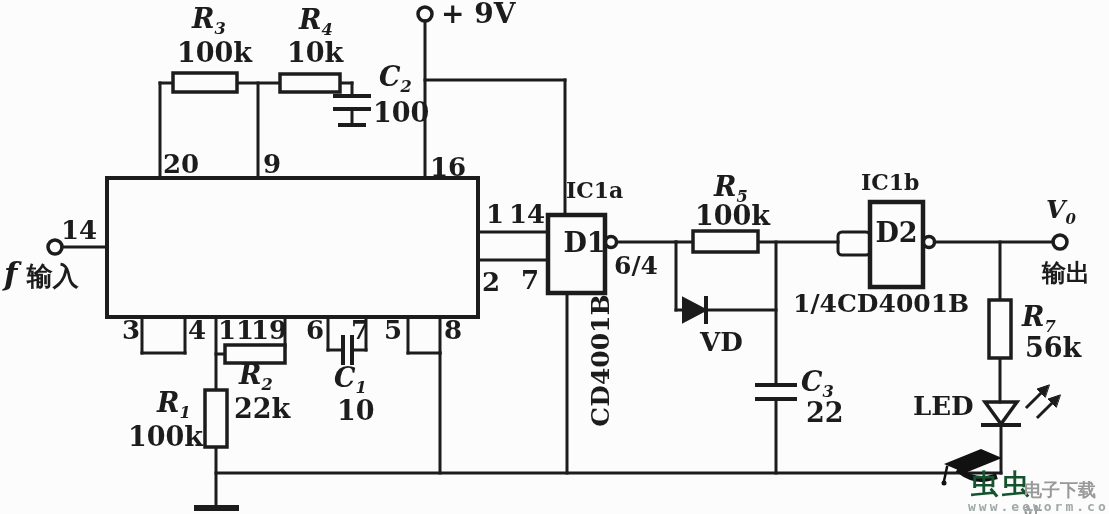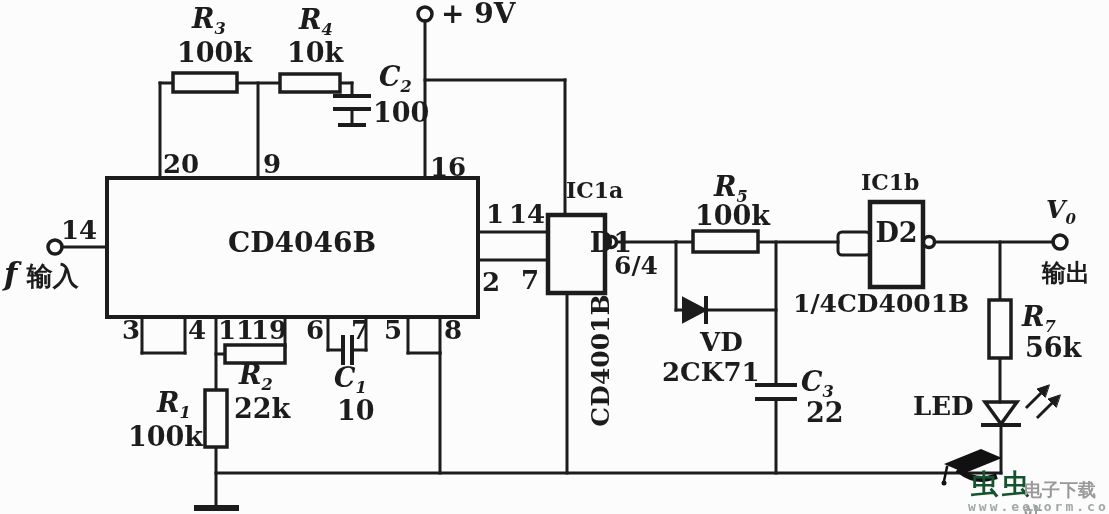--- a/index.html
+++ b/index.html
@@ -148,36 +148,34 @@
   <div class="lbl it" style="left:192px;top:5px"><span>R</span><sub>3</sub></div>
   <div class="lbl" style="left:177px;top:39px">100k</div>
   <div class="lbl it" style="left:299px;top:6px"><span>R</span><sub>4</sub></div>
   <div class="lbl" style="left:287px;top:39px">10k</div>
   <div class="lbl it" style="left:379px;top:63px"><span>C</span><sub>2</sub></div>
   <div class="lbl" style="left:373px;top:99px">100</div>
 
   <div class="lbl pin" style="left:61px;top:217px">14</div>
   <div class="lbl" style="left:4px;top:259px"><span class="it" style="font-size:31px">f</span> <span class="cjk" style="font-size:26px">输入</span></div>
 
-  <div class="lbl" style="left:228px;top:229px;font-size:28px">CD4046B</div>
 
   <div class="lbl pin" style="left:486px;top:201px">1</div>
   <div class="lbl pin" style="left:509px;top:201px">14</div>
   <div class="lbl pin" style="left:482px;top:269px">2</div>
   <div class="lbl pin" style="left:521px;top:267px">7</div>
 
   <div class="lbl small" style="left:566px;top:179px">IC1a</div>
-  <div class="lbl" style="left:575px;top:229px;width:57px;text-align:right">D1</div>
+  <div class="lbl" style="left:556px;top:229px;width:57px;text-align:center">D1</div>
   <div class="lbl" style="left:614px;top:253px;font-size:25px">6/4</div>
   <div class="lbl rot" style="left:530px;top:348px;width:140px;text-align:center;font-size:25px">CD4001B</div>
 
   <div class="lbl it" style="left:714px;top:173px"><span>R</span><sub>5</sub></div>
   <div class="lbl" style="left:695px;top:202px">100k</div>
   <div class="lbl" style="left:700px;top:329px;font-size:26px">VD</div>
-  <div class="lbl" style="left:662px;top:359px;font-size:26px">2CK71</div>
 
   <div class="lbl it" style="left:801px;top:368px"><span>C</span><sub>3</sub></div>
   <div class="lbl" style="left:806px;top:399px">22</div>
 
   <div class="lbl small" style="left:861px;top:171px">IC1b</div>
   <div class="lbl" style="left:870px;top:219px;width:53px;text-align:center">D2</div>
   <div class="lbl" style="left:793px;top:291px;font-size:25px">1/4CD4001B</div>
 
   <div class="lbl it" style="left:1046px;top:197px;font-size:25px"><span>V</span><sub>0</sub></div>
   <div class="lbl cjk" style="left:1042px;top:261px;font-size:24px">输出</div>

